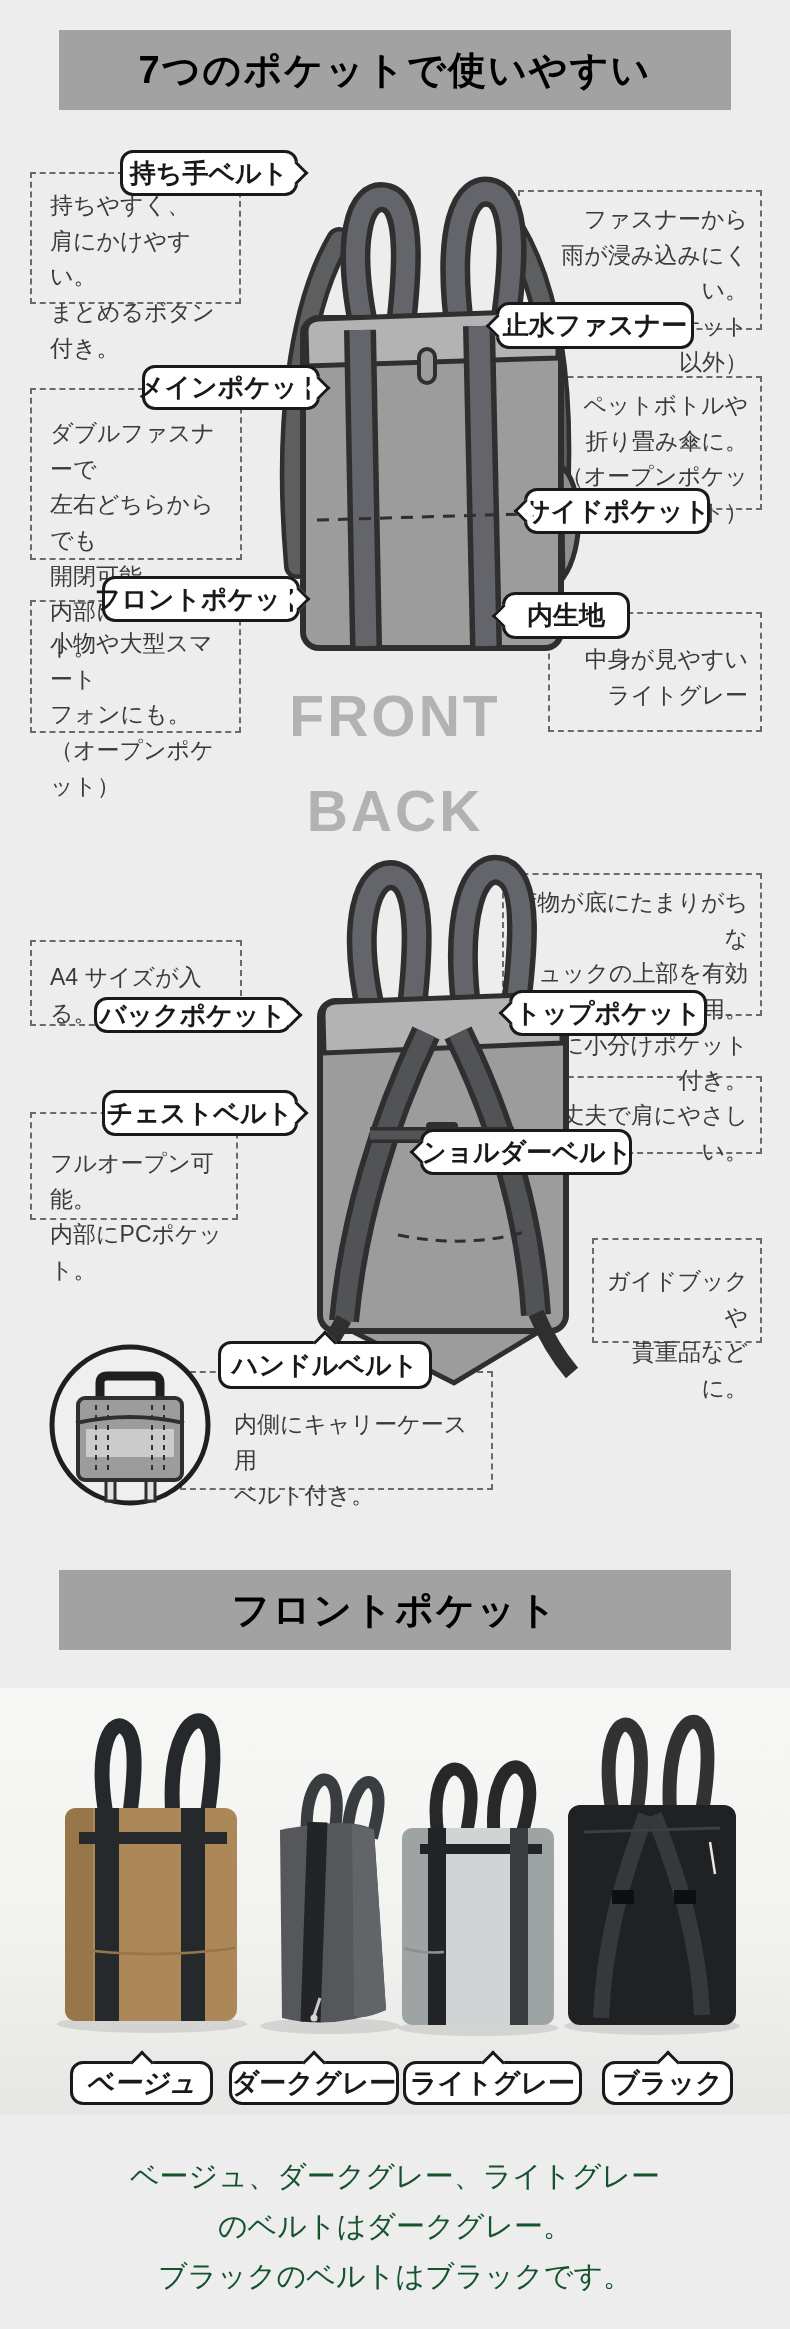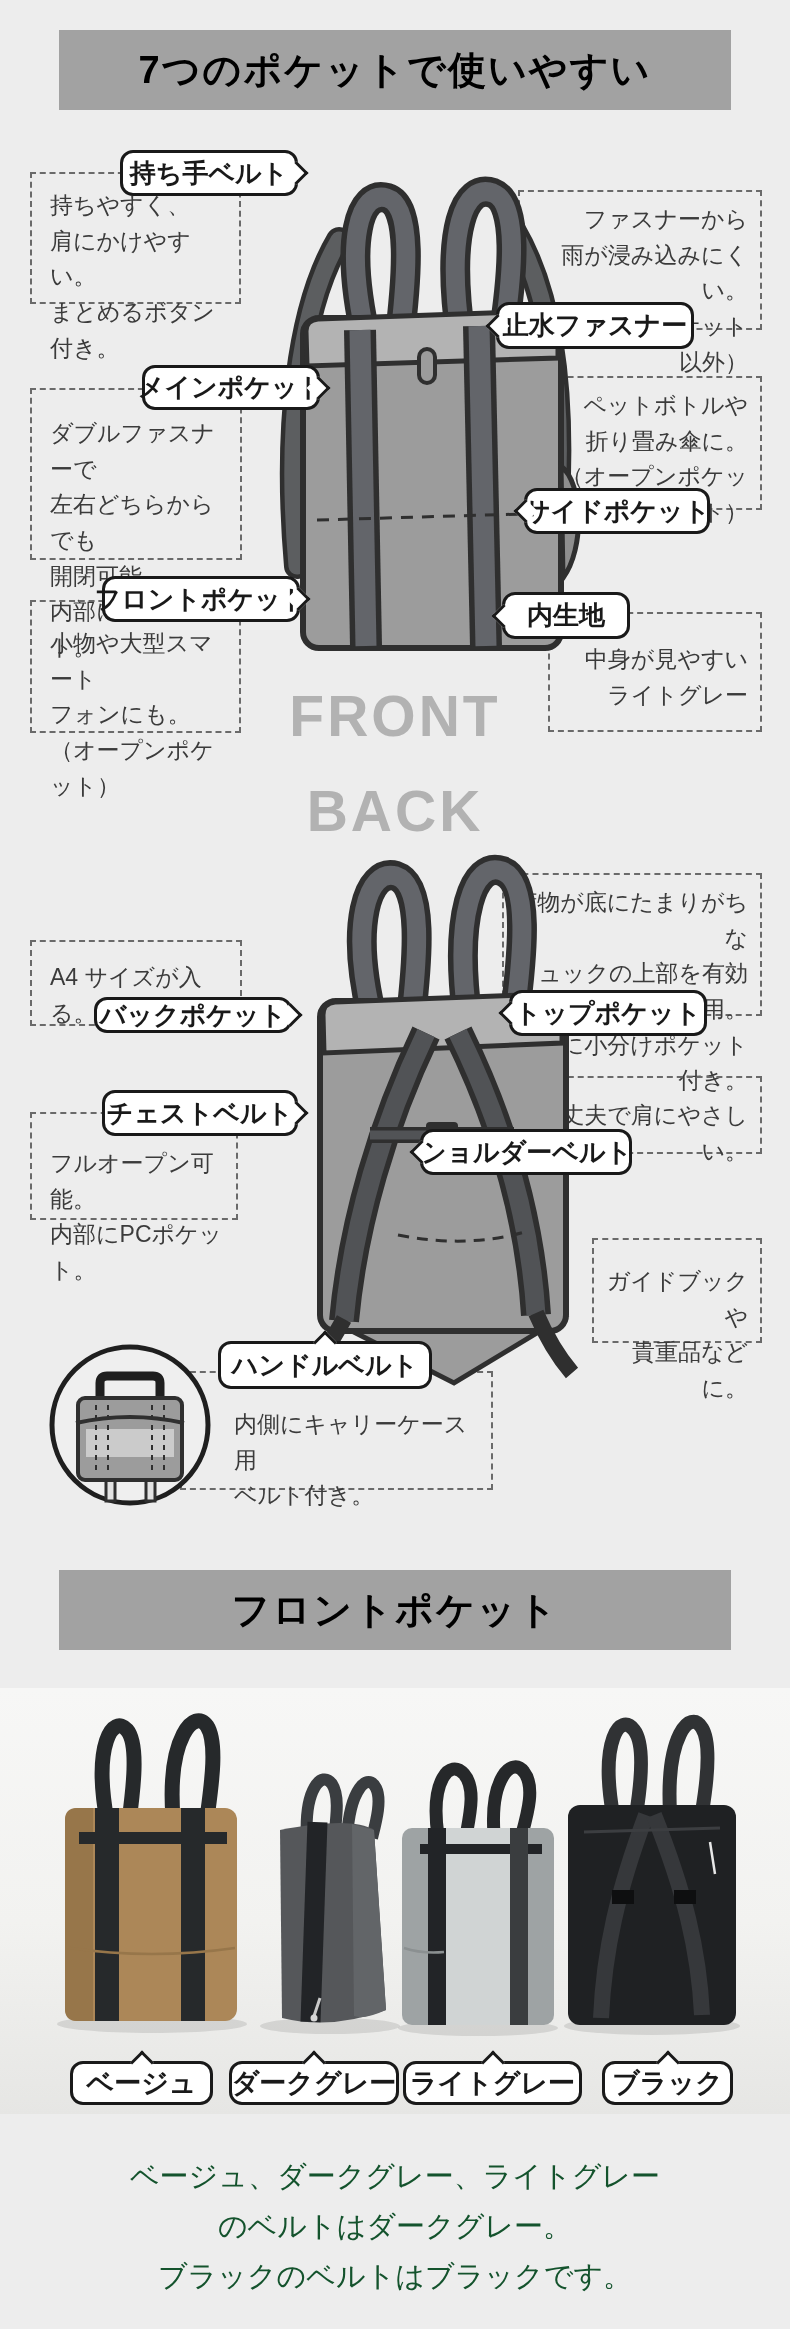--- a/index.html
+++ b/index.html
@@ -184,21 +184,21 @@
       <rect x="10" y="105" width="168" height="220" rx="12" fill="#1f2123"></rect>
       <path d="M88,115 C60,190 46,250 43,318" fill="none" stroke="#36383b" stroke-width="16"></path>
       <path d="M96,115 C126,190 141,250 144,315" fill="none" stroke="#36383b" stroke-width="16"></path>
       <rect x="54" y="190" width="22" height="14" fill="#0e0f10"></rect>
       <rect x="116" y="190" width="22" height="14" fill="#0e0f10"></rect>
       <path d="M26,132 L162,128" stroke="#3c3e41" stroke-width="3"></path>
       <path d="M152,142 L157,174" stroke="#e8e8e8" stroke-width="2.5"></path>
     </svg>
   </div>
 
-  <div class="bubble pu" style="left:70px;top:2061px;width:143px;height:44px;font-size:27px;">ベージュ</div>
+  <div class="bubble pu" style="left:70px;top:2061px;width:143px;height:44px;font-size:27px;font-style:italic;">ベージュ</div>
   <div class="bubble pu" style="left:229px;top:2061px;width:170px;height:44px;font-size:27px;">ダークグレー</div>
   <div class="bubble pu" style="left:403px;top:2061px;width:179px;height:44px;font-size:27px;">ライトグレー</div>
   <div class="bubble pu" style="left:602px;top:2061px;width:131px;height:44px;font-size:27px;">ブラック</div>
 
   <div class="footnote">ベージュ、ダークグレー、ライトグレー
 のベルトはダークグレー。
 ブラックのベルトはブラックです。</div>
 </div>
 
 </body></html>

